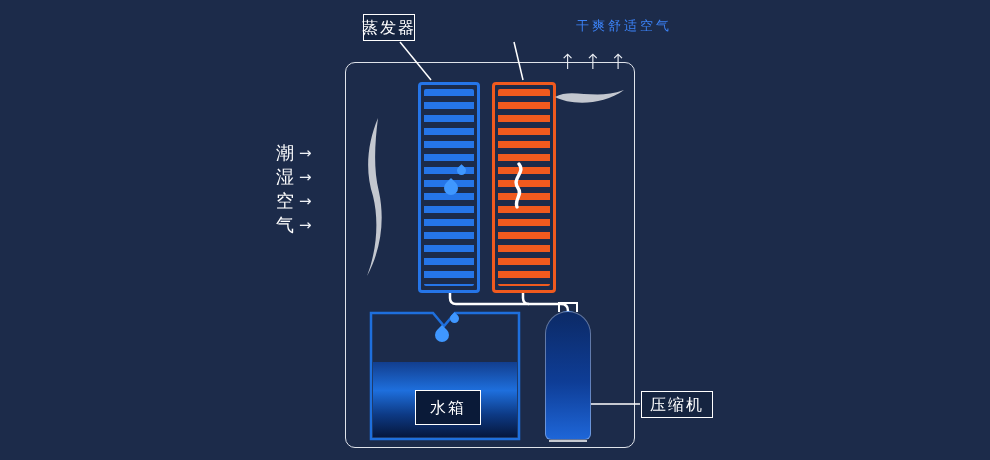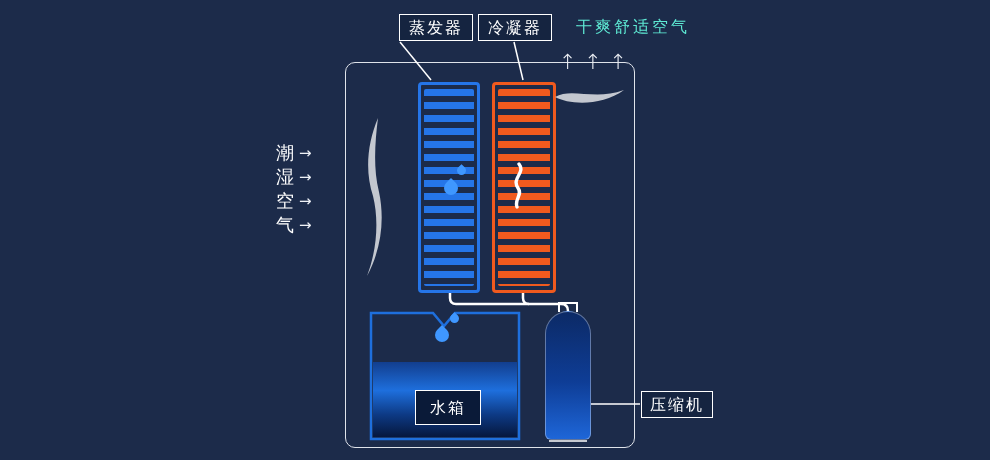--- a/index.html
+++ b/index.html
@@ -29,29 +29,29 @@
     background: repeating-linear-gradient(180deg,#f05a1e 0px,#f05a1e 7px,rgba(0,0,0,0) 7px,rgba(0,0,0,0) 13px);
   }
 
   
   .tag {
     position:absolute; border:1.5px solid #ffffff; color:#fff;
     font-size:16px; line-height:1; letter-spacing:2px;
     display:flex; align-items:center; justify-content:center;
     background:rgba(10,22,45,0.35); z-index:5; white-space:nowrap;
   }
-  .tag-evap { left:363px; top:14px;  width:74px; height:27px;margin-left:36px; }
+  .tag-evap { left:363px; top:14px;  width:52px; height:27px; }
   .tag-cond { left:478px; top:14px;  width:74px; height:27px; }
   .tag-tank { left:415px; top:390px; width:66px; height:35px; background:#0a1a38; }
   .tag-comp { left:641px; top:391px; width:72px; height:27px; }
 
   
   .dry-air {
-    position:absolute; left:576px; top:17px; font-size:16px;
-    letter-spacing:3px; color:#5eead4; white-space:nowrap;
+    position:absolute; left:576px; top:17px; font-size:13px;
+    letter-spacing:3px; color:#3b82f6; white-space:nowrap;
   }
   .up-arrows {
     position:absolute; left:559px; top:42px; width:68px; height:32px;
     display:flex; justify-content:space-between; align-items:flex-end;
     font-size:21px; color:#eef1f6; font-weight:300;
   }
 
   
   .humid-air { position:absolute; left:276px; top:141px; }
   .ha-row { display:flex; align-items:center; gap:5px; height:24px; }
@@ -128,21 +128,20 @@
 
   <div class="drop drop-s" style="left:457px; top:166px;"></div>
   <div class="drop drop-l" style="left:444px; top:181px;"></div>
 
   <div class="drop drop-s" style="left:450px; top:314px;"></div>
   <div class="drop drop-l" style="left:435px; top:328px;"></div>
 
   <div class="compressor"></div>
 
   <div class="tag tag-evap">蒸发器</div>
-  <div class="tag tag-cond">冷凝器</div>
   <div class="tag tag-tank">水箱</div>
   <div class="tag tag-comp">压缩机</div>
 
   <div class="dry-air">干爽舒适空气</div>
   <div class="up-arrows">
     <span>↑</span>
     <span>↑</span>
     <span>↑</span>
   </div>
 

